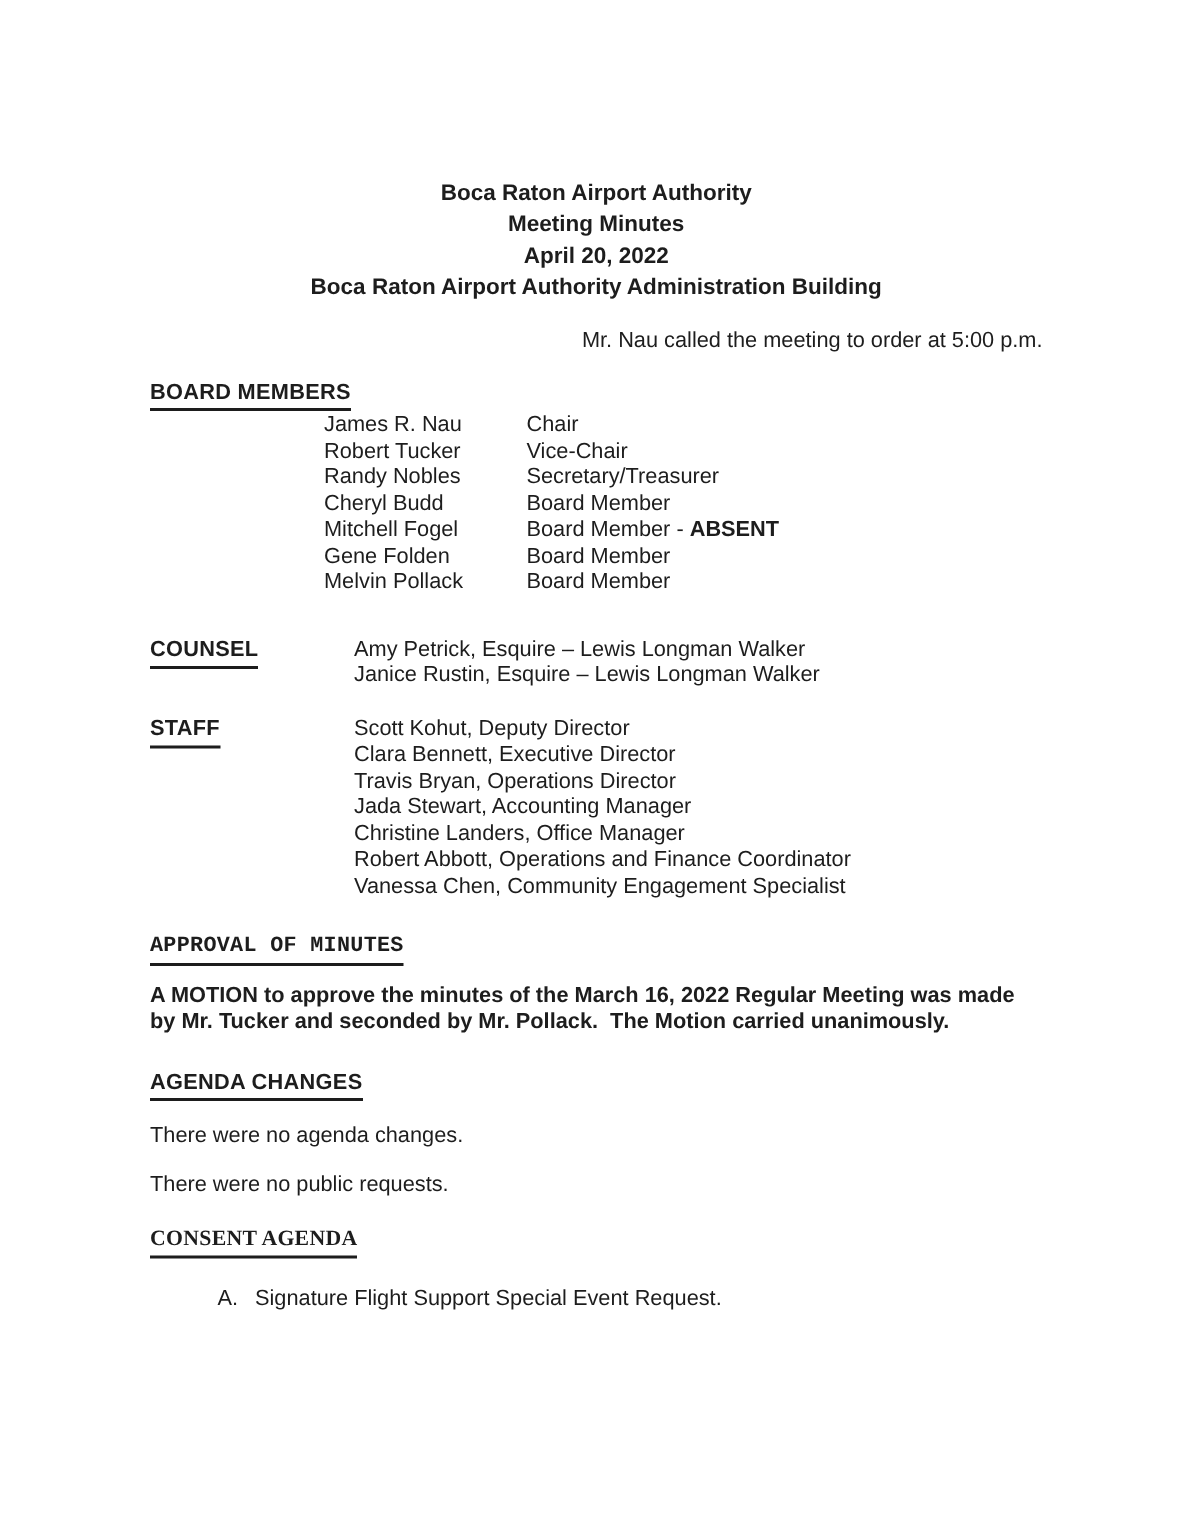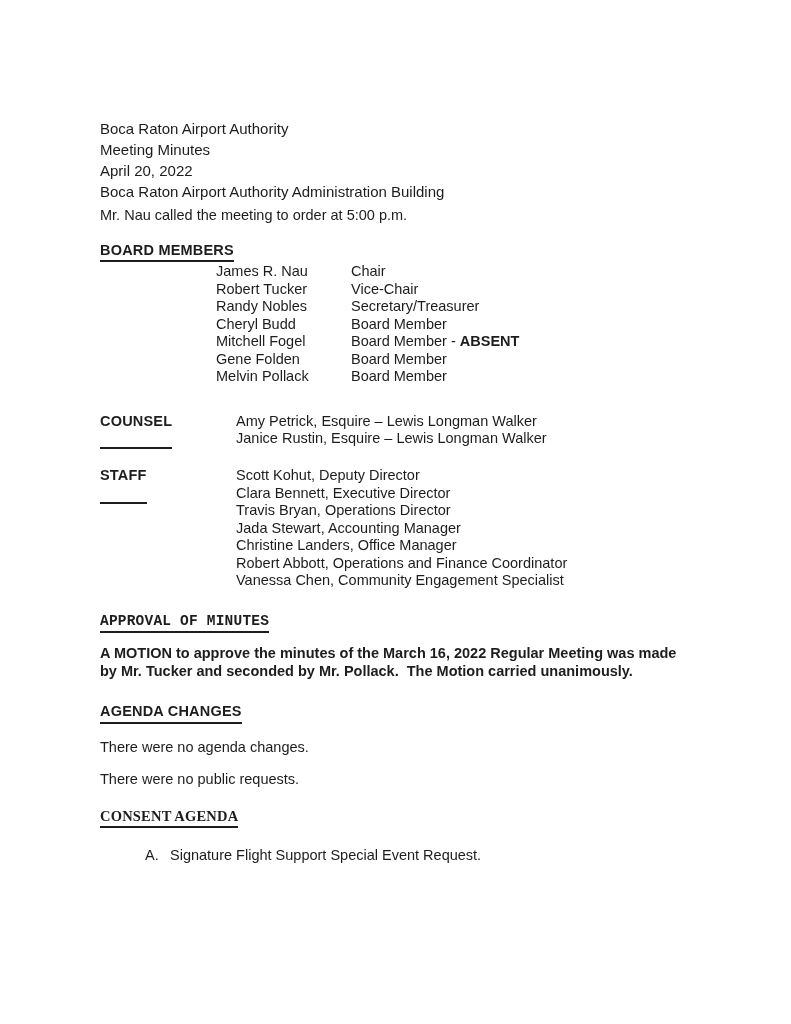--- a/index.html
+++ b/index.html
@@ -14,39 +14,39 @@
     background: #ffffff;
     font-family: "Liberation Sans", sans-serif;
     color: #1d1d1d;
     font-size: 14.5px;
     line-height: 17.5px;
     box-sizing: border-box;
     padding: 118px 96px 40px 100px;
     overflow: hidden;
   }
   .doc-header {
-    text-align: left;
-    font-weight: 400;
+    text-align: center;
+    font-weight: 700;
     font-size: 15px;
     line-height: 21px;
-    margin-bottom: 5px;
+    margin-bottom: 17px;
   }
   .para {
     margin: 0;
   }
   .section-heading {
     font-weight: 700;
     letter-spacing: 0.2px;
   }
   .section-heading .hd {
     display: inline-block;
     border-bottom: 2px solid #1d1d1d;
     padding-bottom: 1px;
   }
-  .call-to-order { margin-top: 0; }
+  .call-to-order { margin-top: 0; text-align: right; }
 
   .board-section { margin-top: 17px; }
   .member-list { margin-top: 1px; }
   .member-row {
     display: flex;
     margin-left: 116px;
   }
   .member-name {
     width: 135px;
     flex: 0 0 135px;
@@ -59,21 +59,21 @@
   }
   .counsel-section { margin-top: 27px; }
   .staff-section { margin-top: 18px; }
   .label-col {
     width: 136px;
     flex: 0 0 136px;
   }
   .label-col .hd {
     display: inline-block;
     border-bottom: 2px solid #1d1d1d;
-    padding-bottom: 17px;
+    padding-bottom: 2px;
     font-weight: 700;
     letter-spacing: 0.2px;
   }
   .content-col { flex: 1; }
 
   .approval-heading { margin-top: 23px; font-family: Liberation Mono, monospace; }
   .motion-para {
     margin-top: 12px;
     font-weight: 700;
     max-width: 596px;

